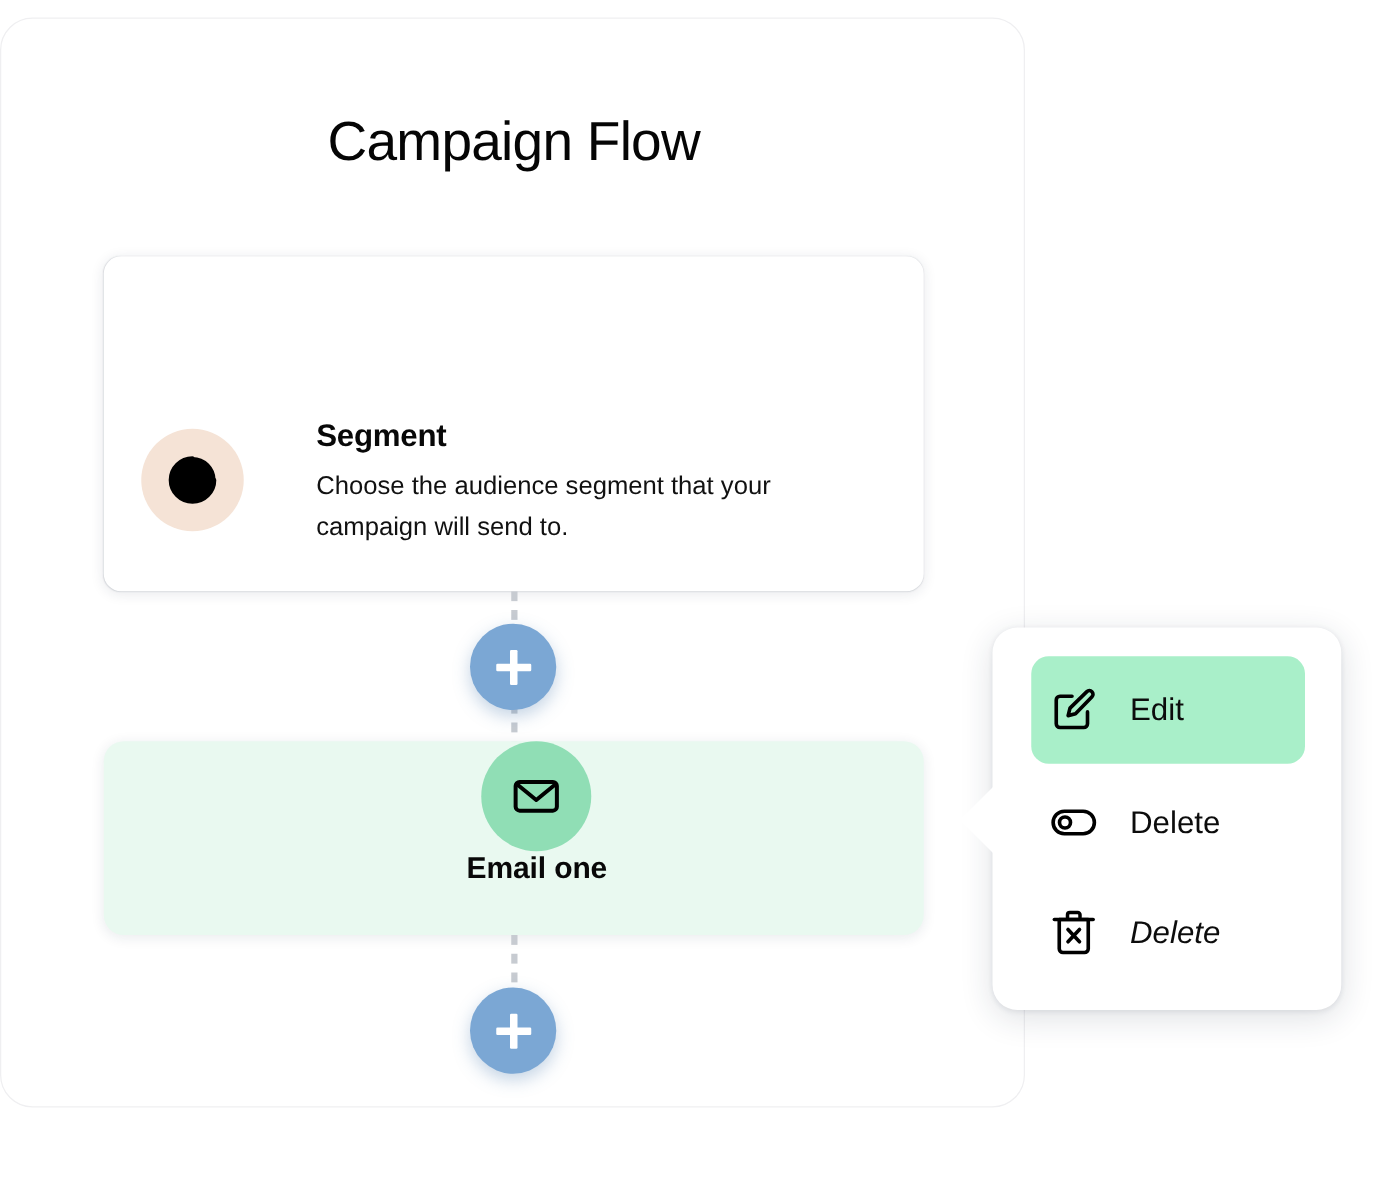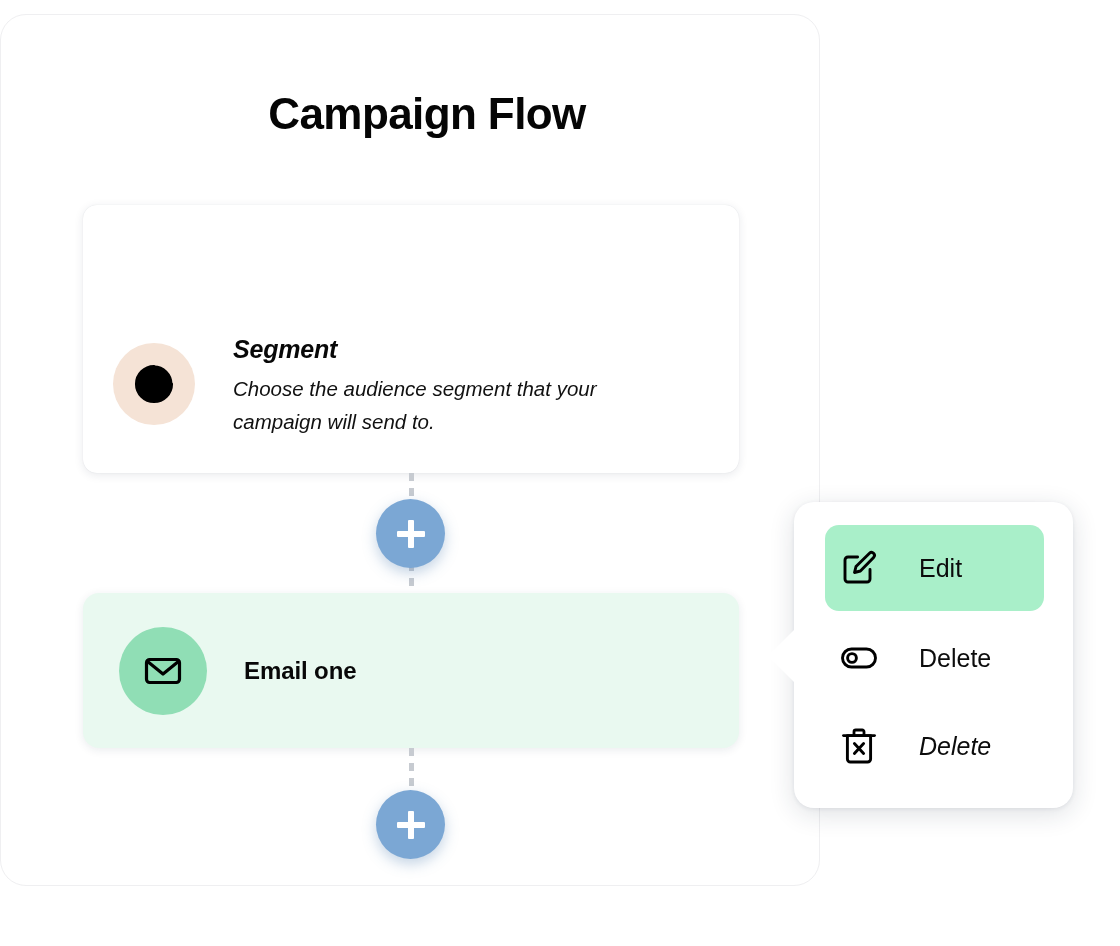--- a/index.html
+++ b/index.html
@@ -29,24 +29,23 @@
     box-sizing: border-box;
   }
 
   #page-title {
     position: absolute;
     left: 0;
     top: 74px;
     width: 820px;
     text-align: center;
     font-size: 44px;
-    font-weight: 700;
+    font-weight: 400;
     letter-spacing: -0.6px;
     color: #050505;
-    margin-left: 16px;
   }
 
   
   #trigger-card {
     position: absolute;
     left: 82px;
     top: 190px;
     width: 656px;
     height: 268px;
     background: #ffffff;
@@ -78,23 +77,22 @@
     height: 82px;
     border-radius: 50%;
     background: #F5E3D6;
     flex: 0 0 82px;
     display: flex;
     align-items: center;
     justify-content: center;
     margin-top: 10px;
   }
   #segment-text {
-    margin-left: 38px;
+    margin-left: 58px;
     padding-top: 2px;
-    font-style: italic;
   }
   #segment-title {
     font-size: 25px;
     font-weight: 700;
     color: #080808;
     letter-spacing: -0.2px;
     margin-bottom: 8px;
   }
   #segment-desc {
     font-size: 20.5px;
@@ -151,20 +149,21 @@
     left: 82px;
     top: 578px;
     width: 656px;
     height: 155px;
     background: #E9F9F0;
     border-radius: 16px;
     box-shadow: 0 2px 10px rgba(26, 42, 64, 0.09);
     display: flex;
     align-items: center;
     box-sizing: border-box;
+    flex-direction: column;
   }
   #email-icon-circle {
     margin-left: 36px;
     width: 88px;
     height: 88px;
     border-radius: 50%;
     background: #90DEB5;
     flex: 0 0 88px;
     display: flex;
     align-items: center;
@@ -212,21 +211,21 @@
   }
   .menu-item .mi-icon {
     width: 44px;
     flex: 0 0 44px;
     display: flex;
     align-items: center;
     justify-content: center;
     margin-left: 12px;
   }
   .menu-item .mi-label {
-    margin-left: 38px;
+    margin-left: 23px;
     font-size: 25px;
     font-weight: 400;
     color: #0c0c0c;
   }
   #menu-item-edit    { top: 23px;  background: #A9EFC9; }
   #menu-item-disable { top: 113px; background: transparent; }
   #menu-item-delete  { top: 201px; background: transparent; font-style: italic; }
 </style>
 </head>
 <body>

